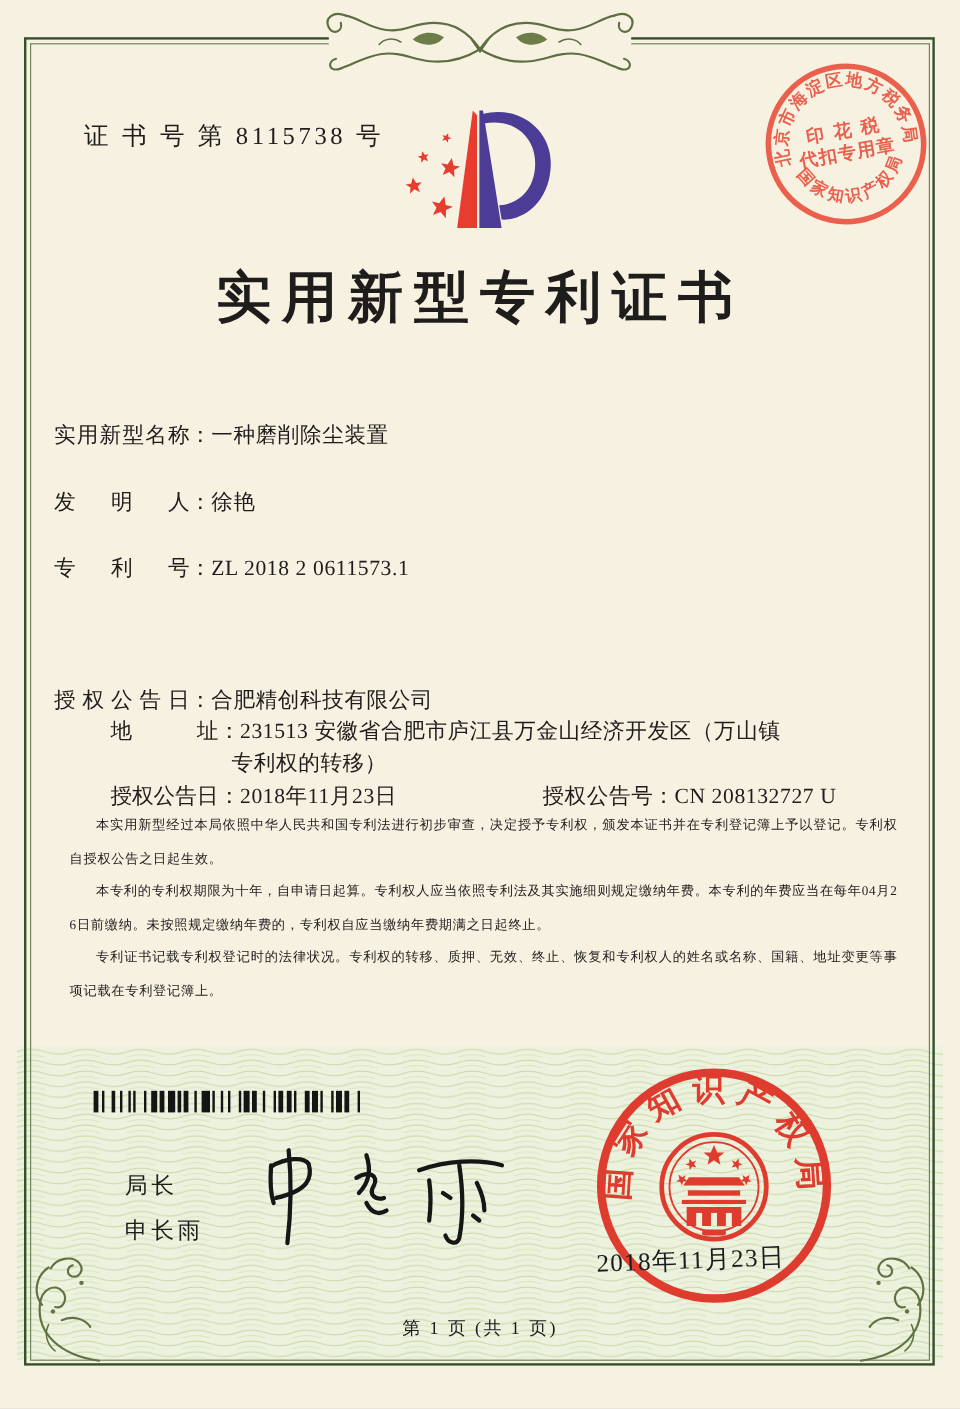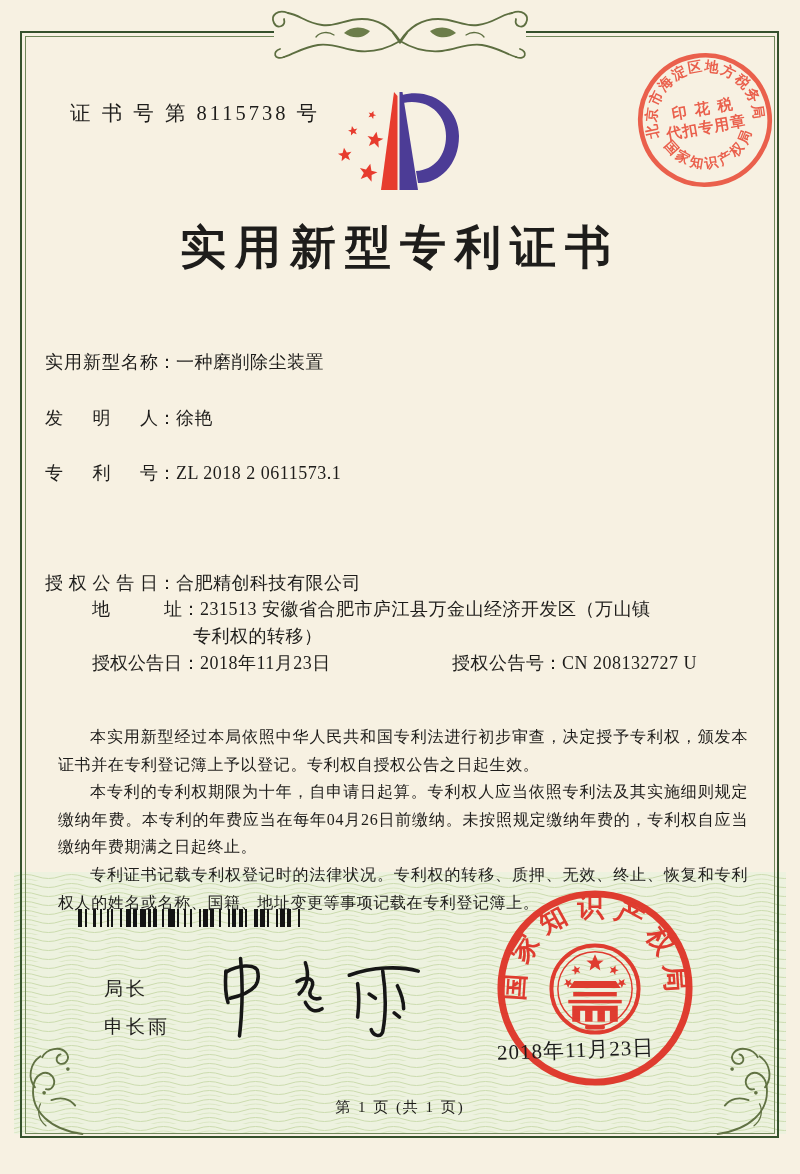--- a/index.html
+++ b/index.html
@@ -22,21 +22,21 @@
     font-size:46px;font-weight:700;letter-spacing:9px;}
   .stamp{position:absolute;left:632px;top:47px;width:146px;height:146px;transform:rotate(-10deg);}
   .frow{position:absolute;font-size:18px;white-space:nowrap;}
   .frow .flabel{display:inline-block;text-align:justify;text-align-last:justify;vertical-align:bottom;}
   .frow.a{left:45px;margin-top:20px;} .frow.a .flabel{width:113px;}
   .frow.b{left:60px;margin-left:32px;} .frow.b .flabel{width:90px;}
   .frow.c{left:452px;} .frow.c .flabel{width:92px;}
   .fcolon{display:inline-block;width:18px;}
   .fvalue{letter-spacing:.5px;}
   .addr2{position:absolute;left:193px;top:624px;font-size:18px;letter-spacing:.5px;}
-  .paras{position:absolute;left:58px;top:723px;width:690px;font-size:16px;
+  .paras{position:absolute;left:58px;top:675px;width:690px;font-size:11px;
     line-height:27.6px;text-align:justify;letter-spacing:.6px;}
   .paras p{margin:0;text-indent:2em;word-break:break-all;}
   .barcode{position:absolute;left:78px;top:909px;width:224px;height:18px;display:flex;}
   .barcode div{height:100%;}
   .bk{background:#141414;}
   .officials{position:absolute;left:62px;top:970px;font-size:19px;line-height:38px;letter-spacing:3px;margin-left:42px;}
   .signature{position:absolute;left:205px;top:938px;width:230px;height:108px;}
   .seal{position:absolute;left:491px;top:884px;width:208px;height:208px;opacity:.93;}
   .seal-date{position:absolute;left:497px;top:1036px;font-size:21px;letter-spacing:1px;
     transform:rotate(-2deg);color:#1b1b1b;}

